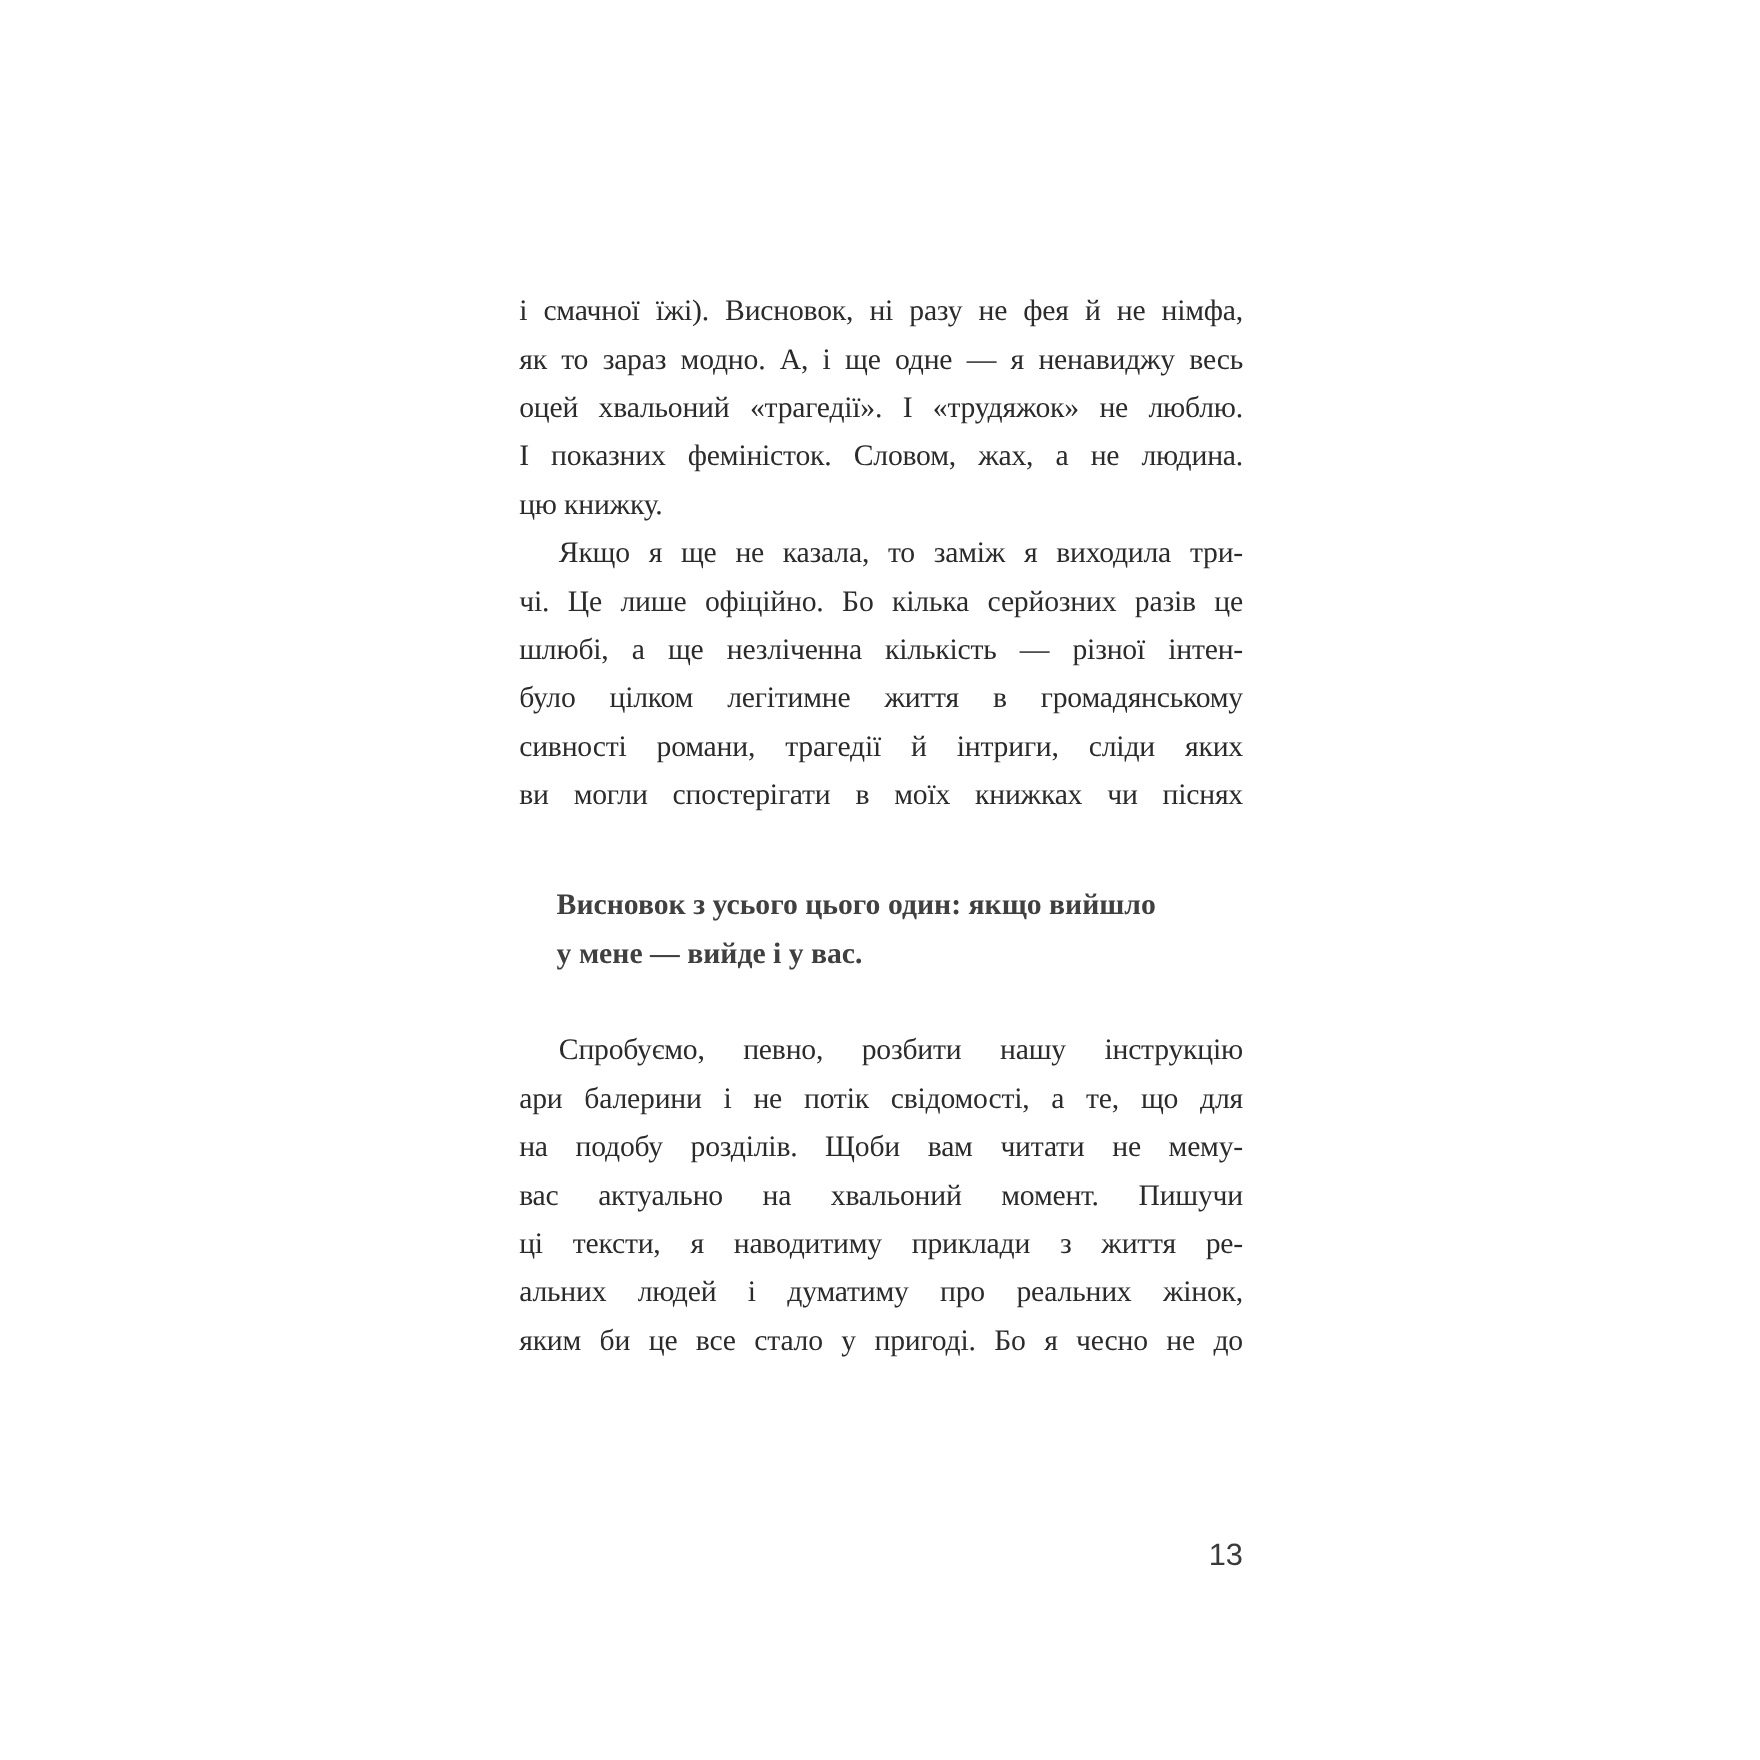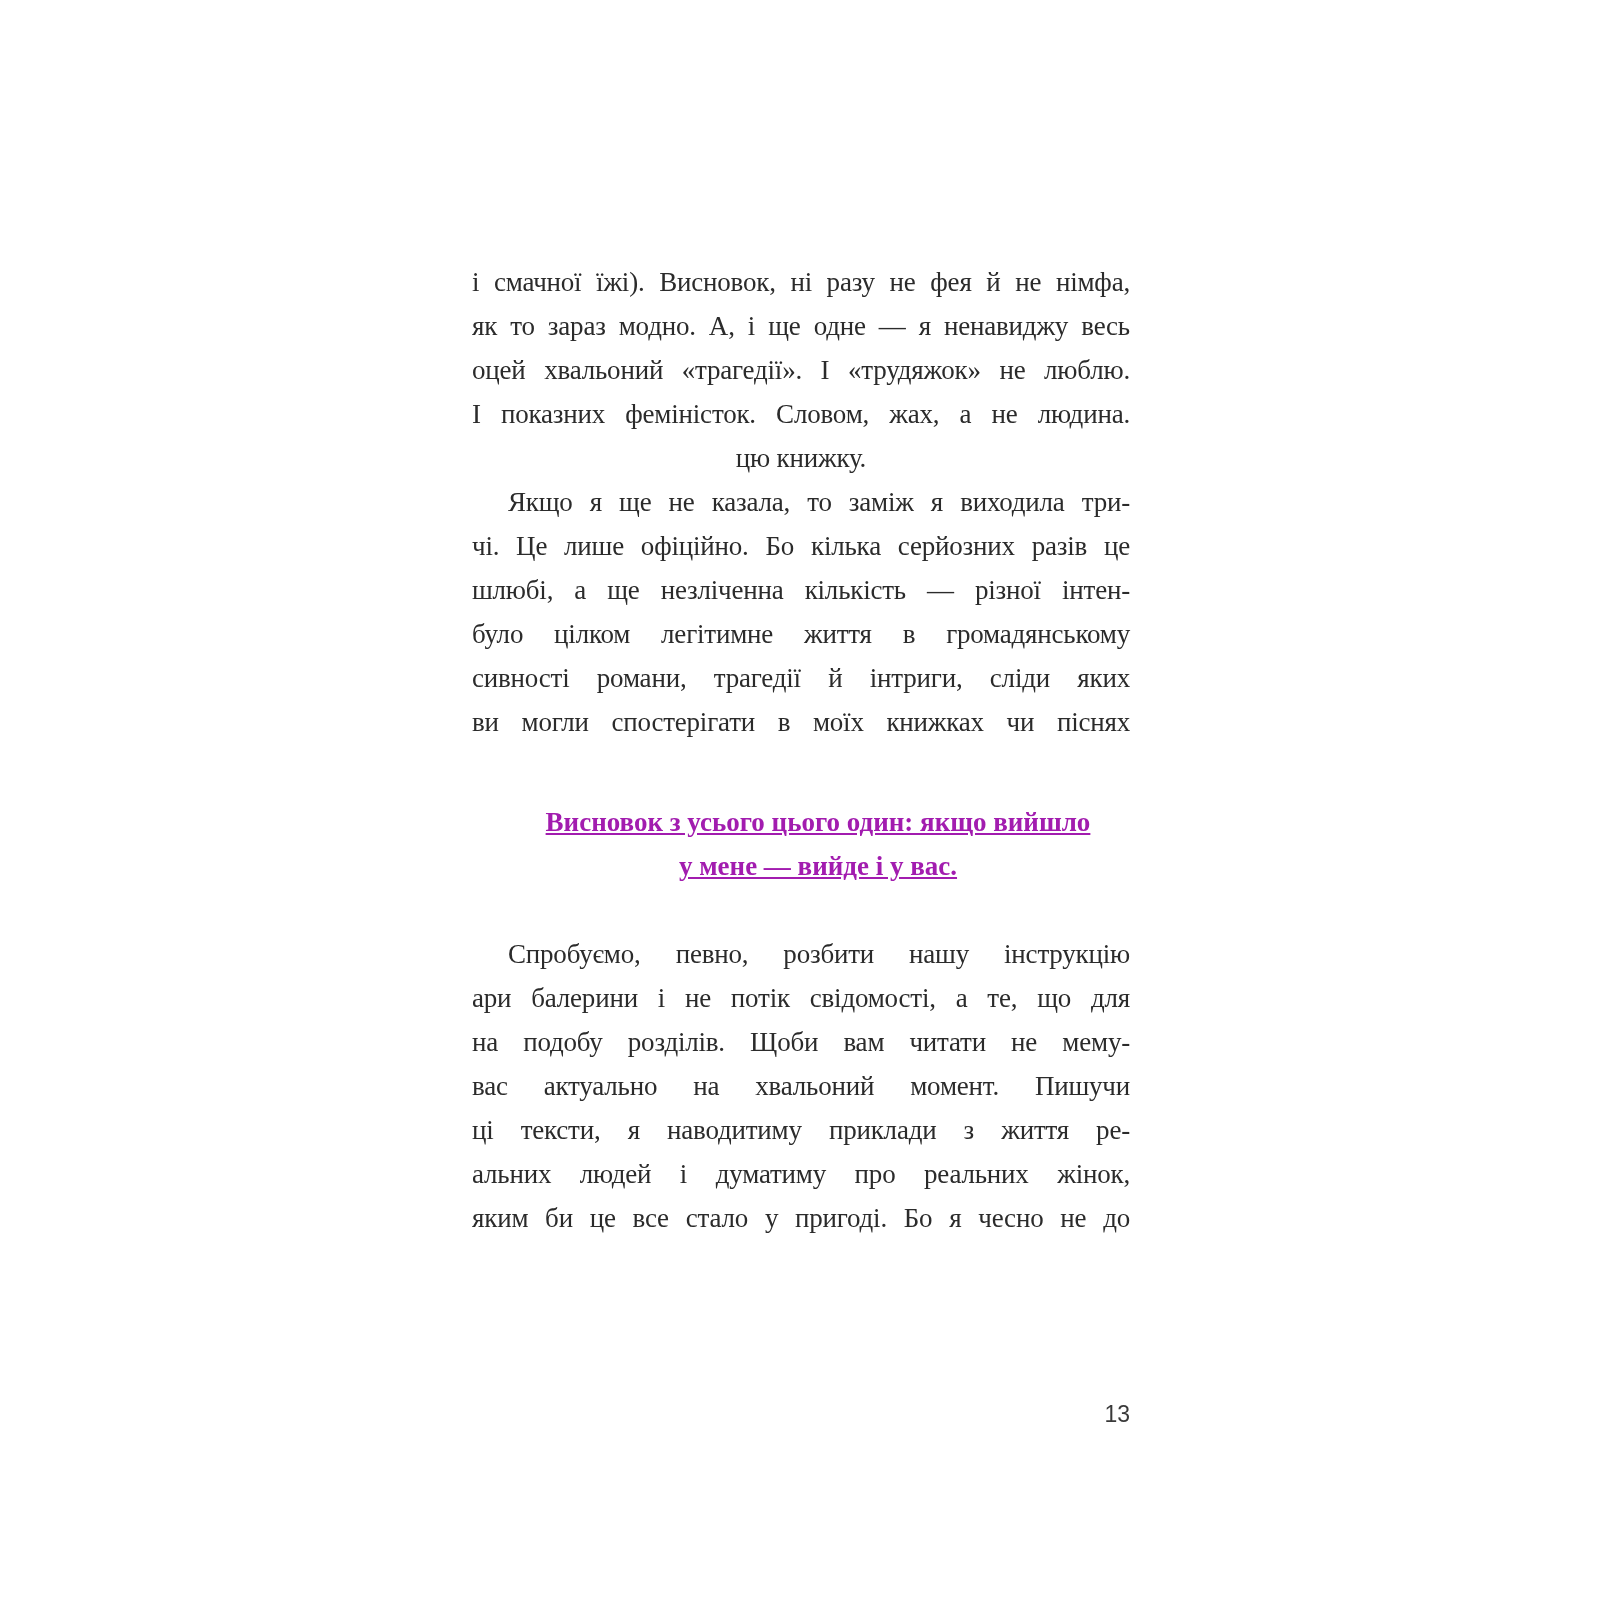--- a/index.html
+++ b/index.html
@@ -27,48 +27,47 @@
   .para {
     margin: 0;
     padding: 0;
   }
   .line {
     height: 44px;
     line-height: 44px;
     font-size: 27px;
     letter-spacing: -0.2px;
     white-space: normal;
-    text-align: center;
+    text-align: left;
   }
   .line.j {
     text-align: justify;
     text-align-last: justify;
   }
   .line.indent {
     text-indent: 36px;
   }
   .callout {
     margin-top: 56px;
     margin-bottom: 44px;
     margin-left: 34px;
-    color: #a21caf;
+    color: #404040;
     font-weight: bold;
-    text-decoration: underline;
   }
   .callout .line {
     letter-spacing: 0;
   }
   .page-number {
     position: absolute;
     left: 1090px;
     top: 1398px;
     width: 40px;
     text-align: right;
     font-family: "Liberation Sans", "DejaVu Sans", sans-serif;
-    font-size: 23px;
+    font-size: 28px;
     line-height: 32px;
     color: #3a3a3a;
   }
 </style>
 </head>
 <body>
 
 <div class="page">
 
   <div class="text-block">

